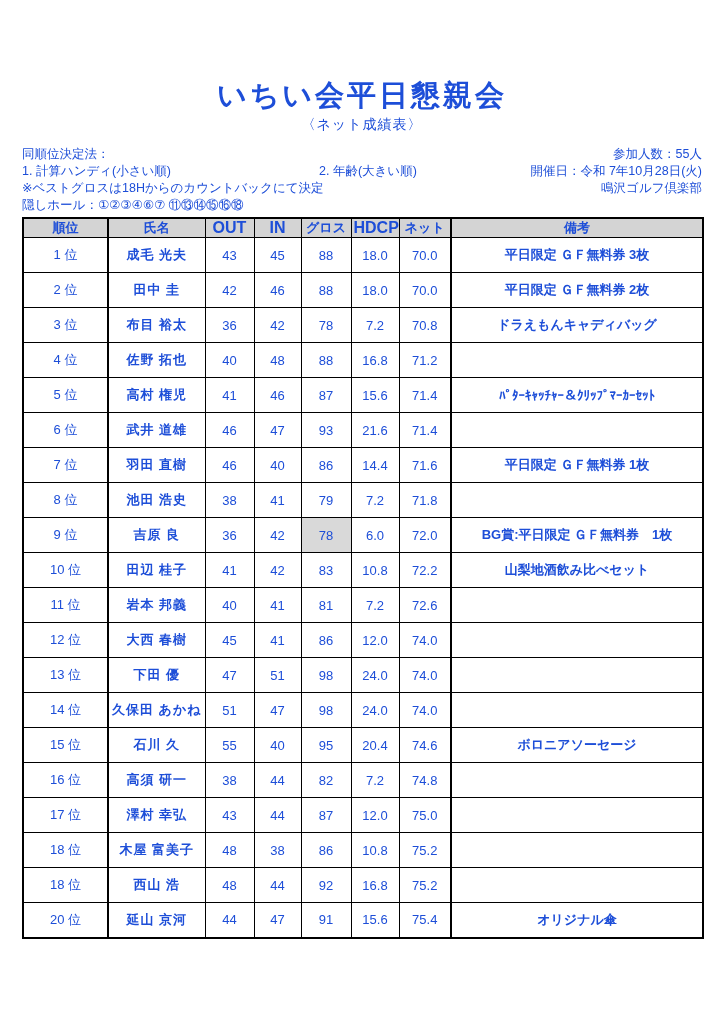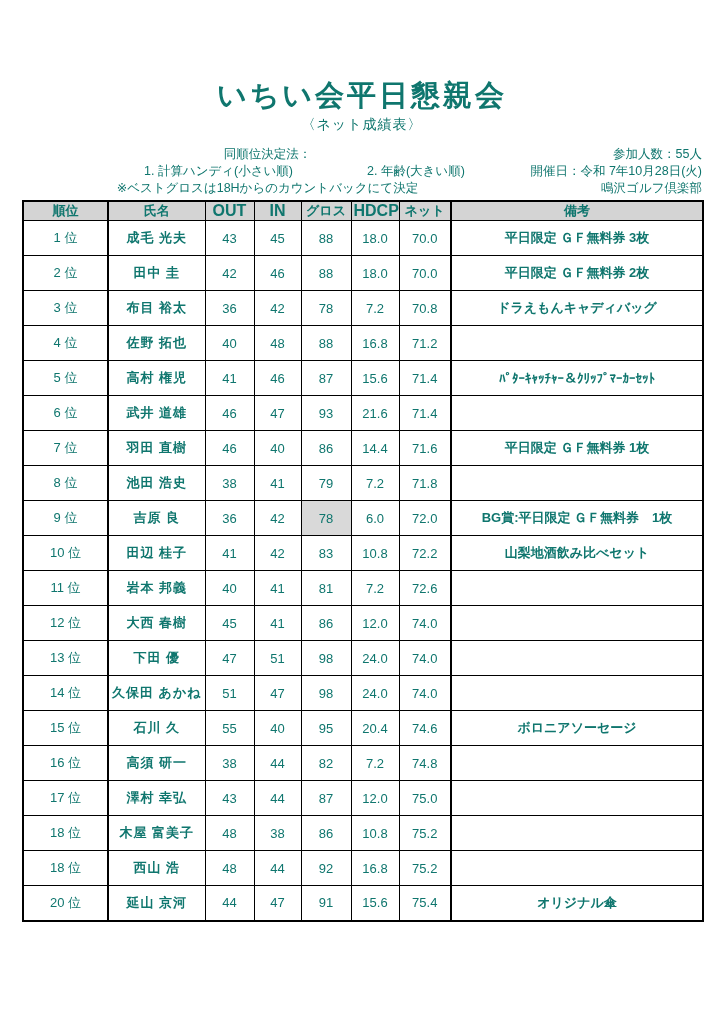--- a/index.html
+++ b/index.html
@@ -1,21 +1,21 @@
 <!DOCTYPE html>
 <html><head>
 <meta charset="utf-8">
 <style>
   html,body { margin:0; padding:0; background:#888; }
   .page {
     position:relative;
     width:724px; height:1024px;
     margin:0 auto;
     background:#ffffff;
-    color:#0f766e;
+    color:#1d4ed8;
     font-family:"Liberation Sans","DejaVu Sans",sans-serif;
     box-sizing:border-box;
     overflow:hidden;
   }
   .title {
     margin:0; padding-top:76px;
     text-align:center;
     font-size:29px; font-weight:700;
     letter-spacing:3px;
   }
@@ -26,21 +26,21 @@
   }
   .info {
     display:flex;
     justify-content:space-between;
     align-items:flex-start;
     padding:0 22px;
     margin-top:12px;
     font-size:12.5px;
     line-height:17px;
   }
-  .info-left  { text-align:center;margin-left:48px; }
+  .info-left  { text-align:left; }
   .info-right { text-align:right; }
   .rule-first { display:inline-block; width:297px; }
   table.results {
     border-collapse:collapse;
     table-layout:fixed;
     width:680px;
     margin:3px 22px 0 22px;
     border:2px solid #000;
   }
   table.results th, table.results td {
@@ -73,20 +73,21 @@
   <h1 class="title">いちい会平日懇親会</h1>
   <div class="subtitle">〈ネット成績表〉</div>
 
   <div class="info">
     <div class="info-left">
       <div>同順位決定法：</div>
       <div>
         <span class="rule-first">1. 計算ハンディ(小さい順)</span><span>2. 年齢(大きい順)</span>
       </div>
       <div>※ベストグロスは18Hからのカウントバックにて決定</div>
+      <div>隠しホール：①②③④⑥⑦ ⑪⑬⑭⑮⑯⑱</div>
     </div>
     <div class="info-right">
       <div>参加人数：55人</div>
       <div>開催日：令和 7年10月28日(火)</div>
       <div>鳴沢ゴルフ倶楽部</div>
     </div>
   </div>
 
   <table class="results">
     <colgroup>

